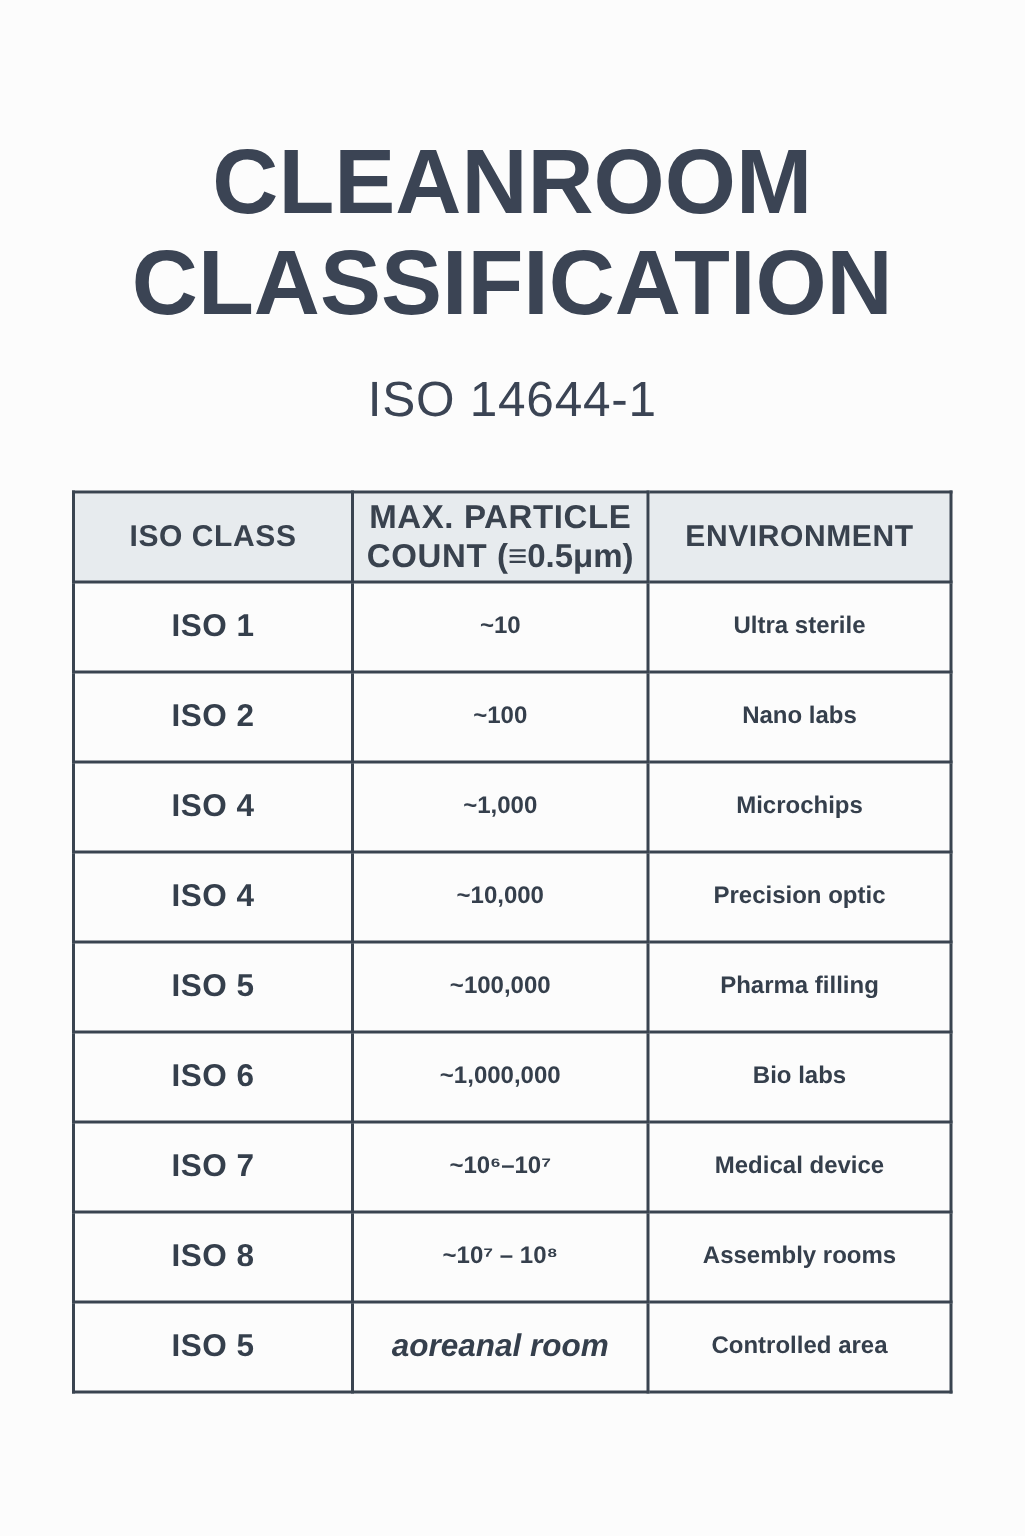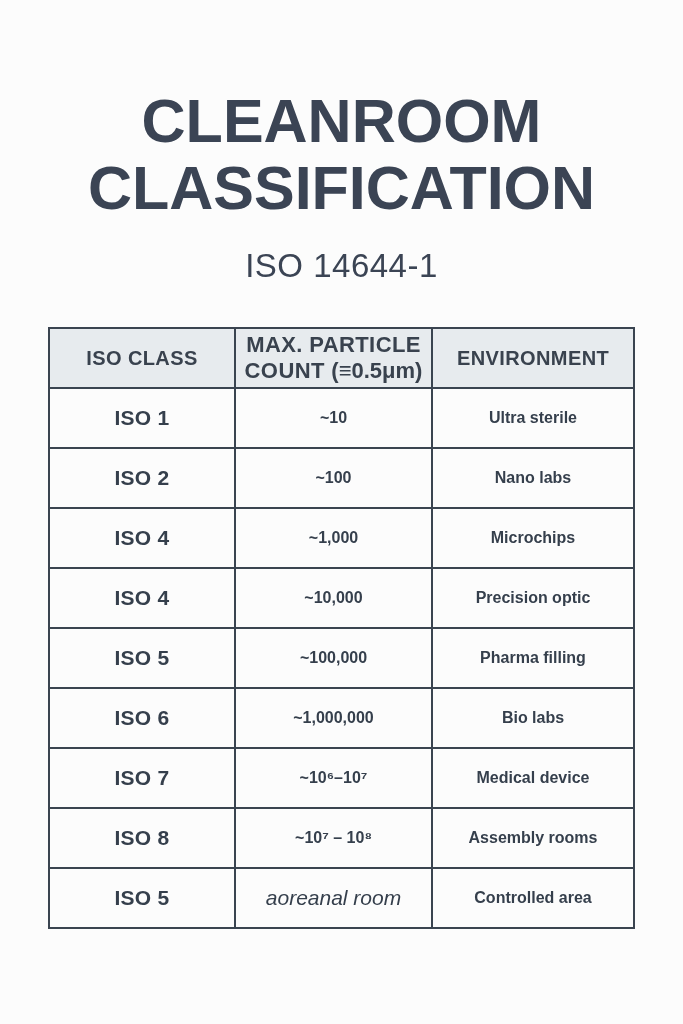--- a/index.html
+++ b/index.html
@@ -72,21 +72,21 @@
     font-weight: 700;
     font-size: 21px;
     letter-spacing: 0.3px;
   }
   td.val, td.env {
     font-weight: 600;
     font-size: 16px;
   }
   td.val.italic {
     font-style: italic;
-    font-weight: 400;
+    font-weight: 700;
     font-size: 21px;
   }
 </style>
 </head>
 <body>
 
 <div class="poster">
 
   <h1 class="title">
     <span>CLEANROOM</span>

